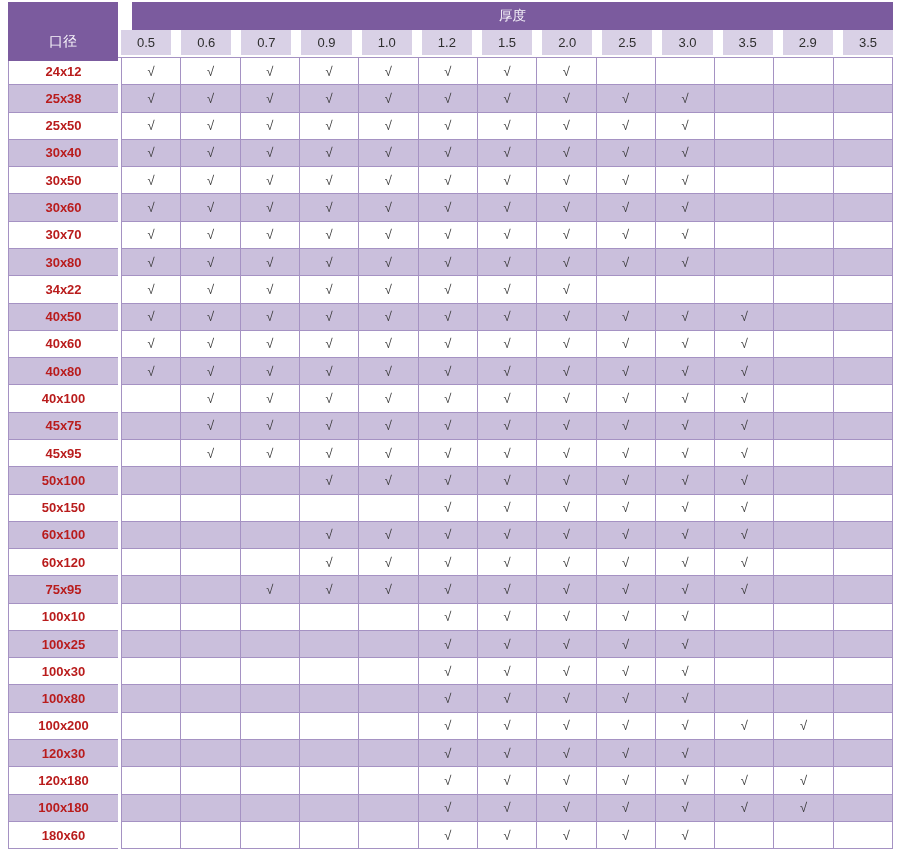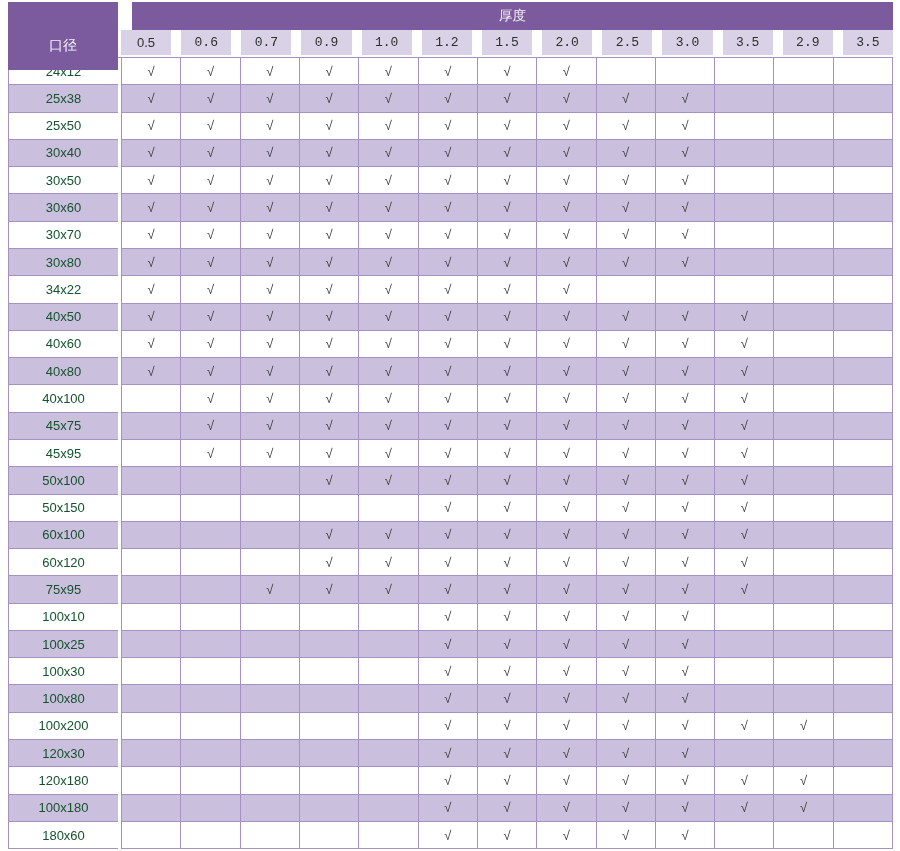--- a/index.html
+++ b/index.html
@@ -16,52 +16,52 @@
     font-family:"Liberation Sans","DejaVu Sans",sans-serif;
     color:#333;overflow:hidden;
   }
   .page{position:relative;width:900px;height:851px;background:#fff;}
   .table{
     position:absolute;left:8px;top:2px;width:885px;height:847px;
     display:flex;flex-direction:column;
   }
   .header{position:relative;height:55px;background:#fff;flex:none;}
   .corner{
-    position:absolute;left:0;top:0;width:110px;height:68px;
+    position:absolute;left:0;top:0;width:110px;height:59px;
     background:var(--header-bg);color:var(--header-text);
     display:flex;align-items:center;justify-content:center;
     padding-top:20px;font-size:14px;
   }
   .thickness{
     position:absolute;left:124px;right:0;top:0;height:28px;
     background:var(--header-bg);color:var(--header-text);
     display:flex;align-items:center;justify-content:center;font-size:13.5px;
   }
   .col-headers{
     position:absolute;left:113px;right:0;top:28px;height:25px;
     display:flex;
     gap:8px;
   }
   .col-h{
     flex:1;background:var(--subheader-bg);color:#2e2e2e;
     display:flex;align-items:center;justify-content:center;
     font-size:13px;
   }
-  .col-h + .col-h{border-left:2px solid #ffffff;font-family:Liberation Mono, monospace;}
+  .col-h + .col-h{border-left:2px solid #ffffff;}
   .rows{
     flex:1;display:flex;flex-direction:column;
     border-top:1px solid var(--grid-line);
   }
   .row{flex:1;display:flex;min-height:0;}
   .row-label{
     width:110px;flex:none;background:var(--row-bg);
     border-left:1px solid var(--grid-line);
     border-bottom:1px solid var(--grid-line);
     display:flex;align-items:center;justify-content:center;
-    font-size:13px;color:#14532d;
+    font-size:13px;color:#b91c1c;font-weight:bold;
   }
   .gap{width:3px;flex:none;background:#ffffff;}
   .cells{flex:1;display:flex;border-left:1px solid var(--grid-line);}
   .cell{
     flex:1;background:var(--row-bg);
     border-right:1px solid var(--grid-line);
     border-bottom:1px solid var(--grid-line);
     display:flex;align-items:center;justify-content:center;
     font-size:13px;color:#3a3a3a;
   }

